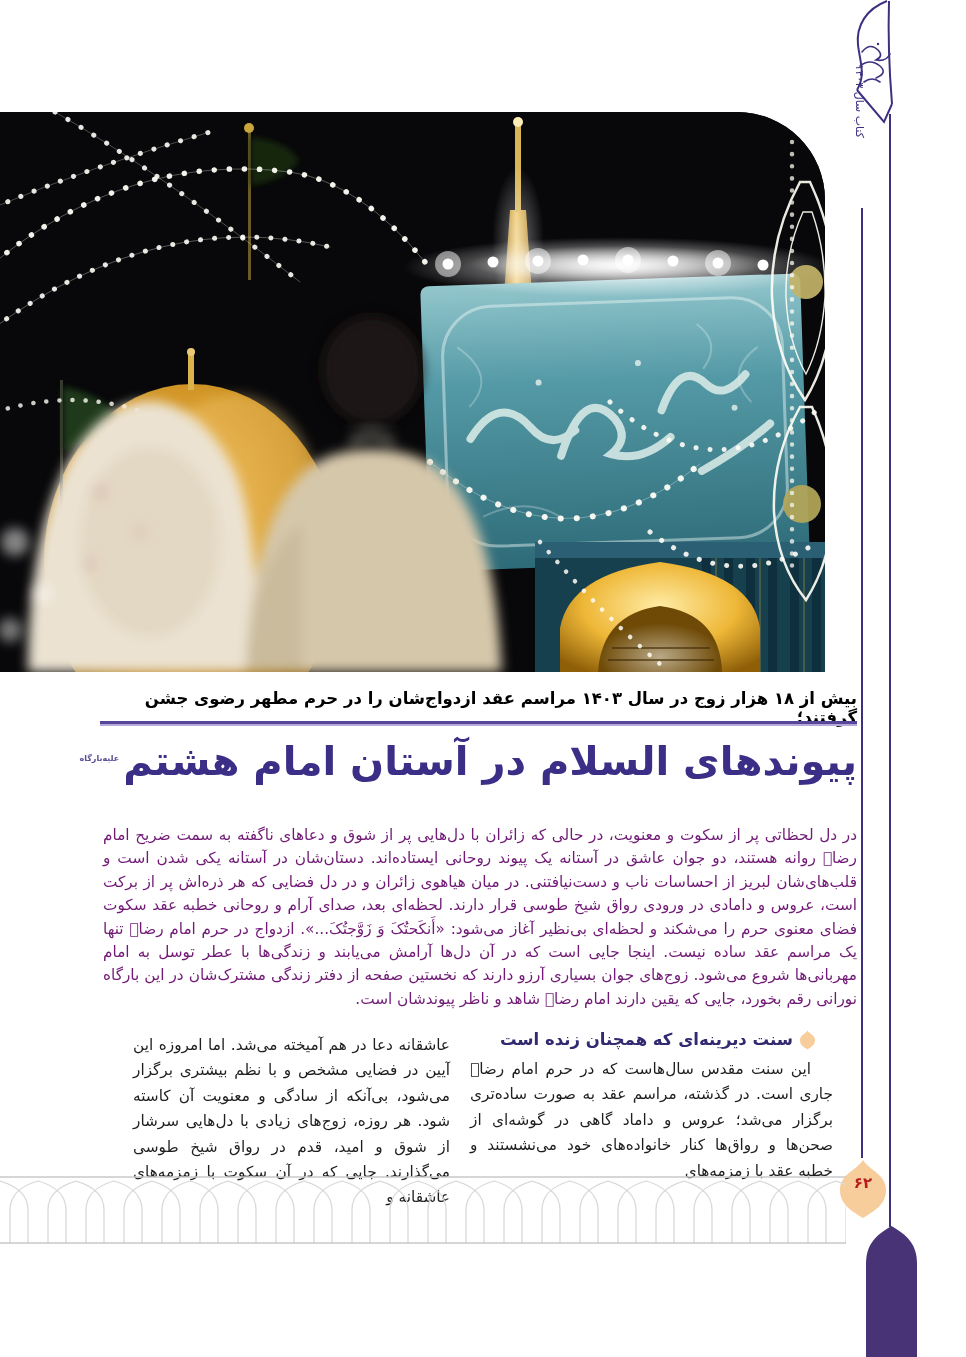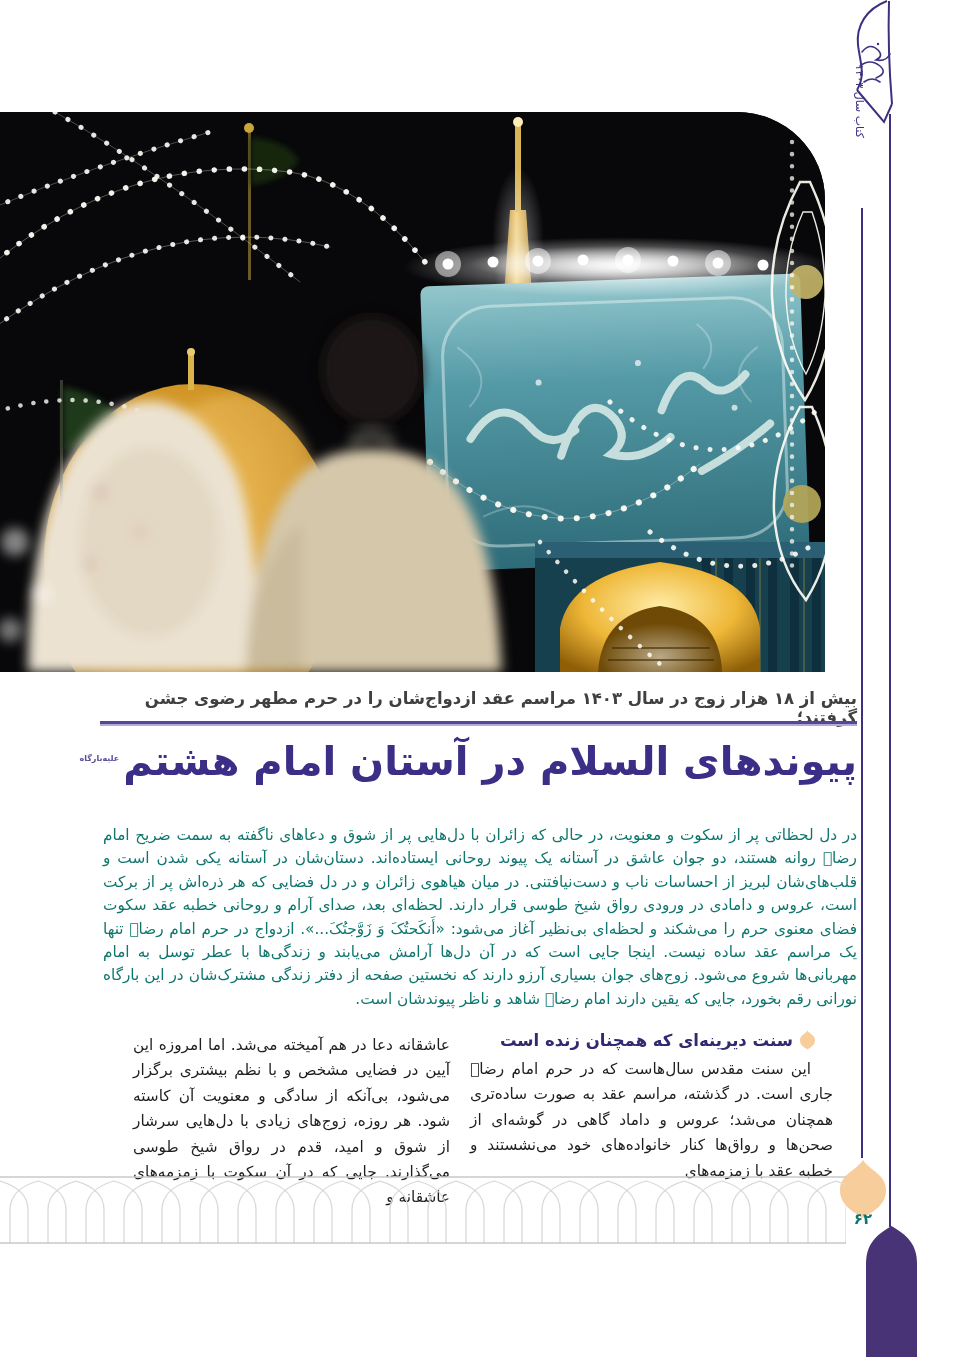--- a/index.html
+++ b/index.html
@@ -21,55 +21,55 @@
     position:absolute; top:138px; left:766px; width:100px; height:14px;
     transform:rotate(90deg); transform-origin:100% 0;
     direction:rtl; text-align:right;
     font-size:11px; letter-spacing:.5px; color:var(--accent,#3c3180); white-space:nowrap;
   }
   .rule-a{position:absolute; left:861px; top:208px; width:2px; height:950px; background:var(--accent,#3c3180);}
   .rule-b{position:absolute; left:889px; top:114px; width:2px; height:1113px; background:var(--accent,#3c3180);}
   .badge{position:absolute; left:840px; top:1160px; width:46px; height:58px;}
   .badge-num{
     position:absolute; left:840px; top:1174px; width:46px; text-align:center;
-    font-size:15px; font-weight:bold; color:#0f766e;margin-top:36px;
+    font-size:15px; font-weight:bold; color:#b91c1c;
   }
   .bottom-bar{position:absolute; left:866px; top:1226px; width:51px; height:131px;}
   
   .kicker{
     position:absolute; right:109px; top:689px; width:760px;
-    text-align:right; font-size:16.5px; font-weight:600; color:#404040;
+    text-align:right; font-size:16.5px; font-weight:600; color:#000000;
   }
   .divider{
     position:absolute; left:100px; right:109px; top:721px; height:3px;
     background:var(--divider,#57459a); border-bottom:2px solid #b3a8d6;
   }
   .title{
     position:absolute; right:109px; top:737px; width:760px;
     text-align:right; font-size:40px; line-height:1.2; font-weight:900;
     color:var(--headline,#3b2e86); white-space:nowrap;
   }
   .honorific{
     display:inline-block; width:30px; margin-right:4px; vertical-align:14px;
     font-size:8px; line-height:1.1; font-weight:bold; text-align:center;
     color:var(--headline,#3b2e86); opacity:.85; white-space:normal;
   }
   .intro{
     position:absolute; right:109px; left:103px; top:824px;
     text-align:justify; text-align-last:right;
-    font-size:15.3px; line-height:23.4px; color:#0f766e; font-weight:500;
+    font-size:15.3px; line-height:23.4px; color:#701a75; font-weight:500;
   }
   .section{
     position:absolute; right:133px; top:1030px; width:700px;
     display:flex; gap:20px; align-items:flex-start;
   }
   .col-r{width:363px;}
   .col-l{width:317px;}
   .sec-head{
-    display:flex; align-items:center; gap:7px; padding-right:18px;
+    display:flex; gap:7px; padding-right:18px;
     margin:0 0 7px 0; color:#312a70; font-weight:bold; font-size:16.5px;
   }
   .sec-head .leaf{flex:0 0 auto; width:15px; height:20px;}
   .col-r p,.col-l p{
     margin:0; text-align:justify; text-align-last:right;
     font-size:15.3px; line-height:25.4px; color:#1e1e1e; font-weight:500;
   }
   .col-r p{text-indent:22px;}
   .col-l p{margin-top:3px;}
   
@@ -293,21 +293,21 @@
   <p class="intro" style="margin:0">در دل لحظاتی پر از سکوت و معنویت، در حالی که زائران با دل‌هایی پر از شوق و دعاهای ناگفته به سمت ضریح امام رضاؑ روانه هستند، دو جوان عاشق در آستانه یک پیوند روحانی ایستاده‌اند. دستان‌شان در آستانه یکی شدن است و قلب‌های‌شان لبریز از احساسات ناب و دست‌نیافتنی. در میان هیاهوی زائران و در دل فضایی که هر ذره‌اش پر از برکت است، عروس و دامادی در ورودی رواق شیخ طوسی قرار دارند. لحظه‌ای بعد، صدای آرام و روحانی خطبه عقد سکوت فضای معنوی حرم را می‌شکند و لحظه‌ای بی‌نظیر آغاز می‌شود: «أَنکَحتُکَ وَ زَوَّجتُکَ...». ازدواج در حرم امام رضاؑ تنها یک مراسم عقد ساده نیست. اینجا جایی است که در آن دل‌ها آرامش می‌یابند و زندگی‌ها با عطر توسل به امام مهربانی‌ها شروع می‌شود. زوج‌های جوان بسیاری آرزو دارند که نخستین صفحه از دفتر زندگی مشترک‌شان در این بارگاه نورانی رقم بخورد، جایی که یقین دارند امام رضاؑ شاهد و ناظر پیوندشان است.</p>
 
   <div class="section">
     <div class="col-r">
       <h2 class="sec-head">
         <svg class="leaf" viewBox="0 0 46 58">
           <path d="M23,0 C29,10 46,14 46,30 C46,45 34,51 23,58 C12,51 0,45 0,30 C0,14 17,10 23,0 Z" fill="#f8cd9c"></path>
         </svg>
         <span>سنت دیرینه‌ای که همچنان زنده است</span>
       </h2>
-      <p>این سنت مقدس سال‌هاست که در حرم امام رضاؑ جاری است. در گذشته، مراسم عقد به صورت ساده‌تری همچنان می‌شد؛ عروس و داماد گاهی در گوشه‌ای از صحن‌ها و رواق‌ها کنار خانواده‌های خود می‌نشستند و خطبه عقد با زمزمه‌های</p>
+      <p>این سنت مقدس سال‌هاست که در حرم امام رضاؑ جاری است. در گذشته، مراسم عقد به صورت ساده‌تری برگزار می‌شد؛ عروس و داماد گاهی در گوشه‌ای از صحن‌ها و رواق‌ها کنار خانواده‌های خود می‌نشستند و خطبه عقد با زمزمه‌های</p>
     </div>
     <div class="col-l">
       <p>عاشقانه دعا در هم آمیخته می‌شد. اما امروزه این آیین در فضایی مشخص و با نظم بیشتری برگزار می‌شود، بی‌آنکه از سادگی و معنویت آن کاسته شود. هر روزه، زوج‌های زیادی با دل‌هایی سرشار از شوق و امید، قدم در رواق شیخ طوسی می‌گذارند. جایی که در آن سکوت با زمزمه‌های عاشقانه و</p>
     </div>
   </div>
 
   <svg class="band" viewBox="0 0 846 68" preserveAspectRatio="none">
     <defs>
       <pattern id="arches" width="76" height="68" patternUnits="userSpaceOnUse">
         <g stroke="#d9d9d9" stroke-width="1.3" fill="none">

